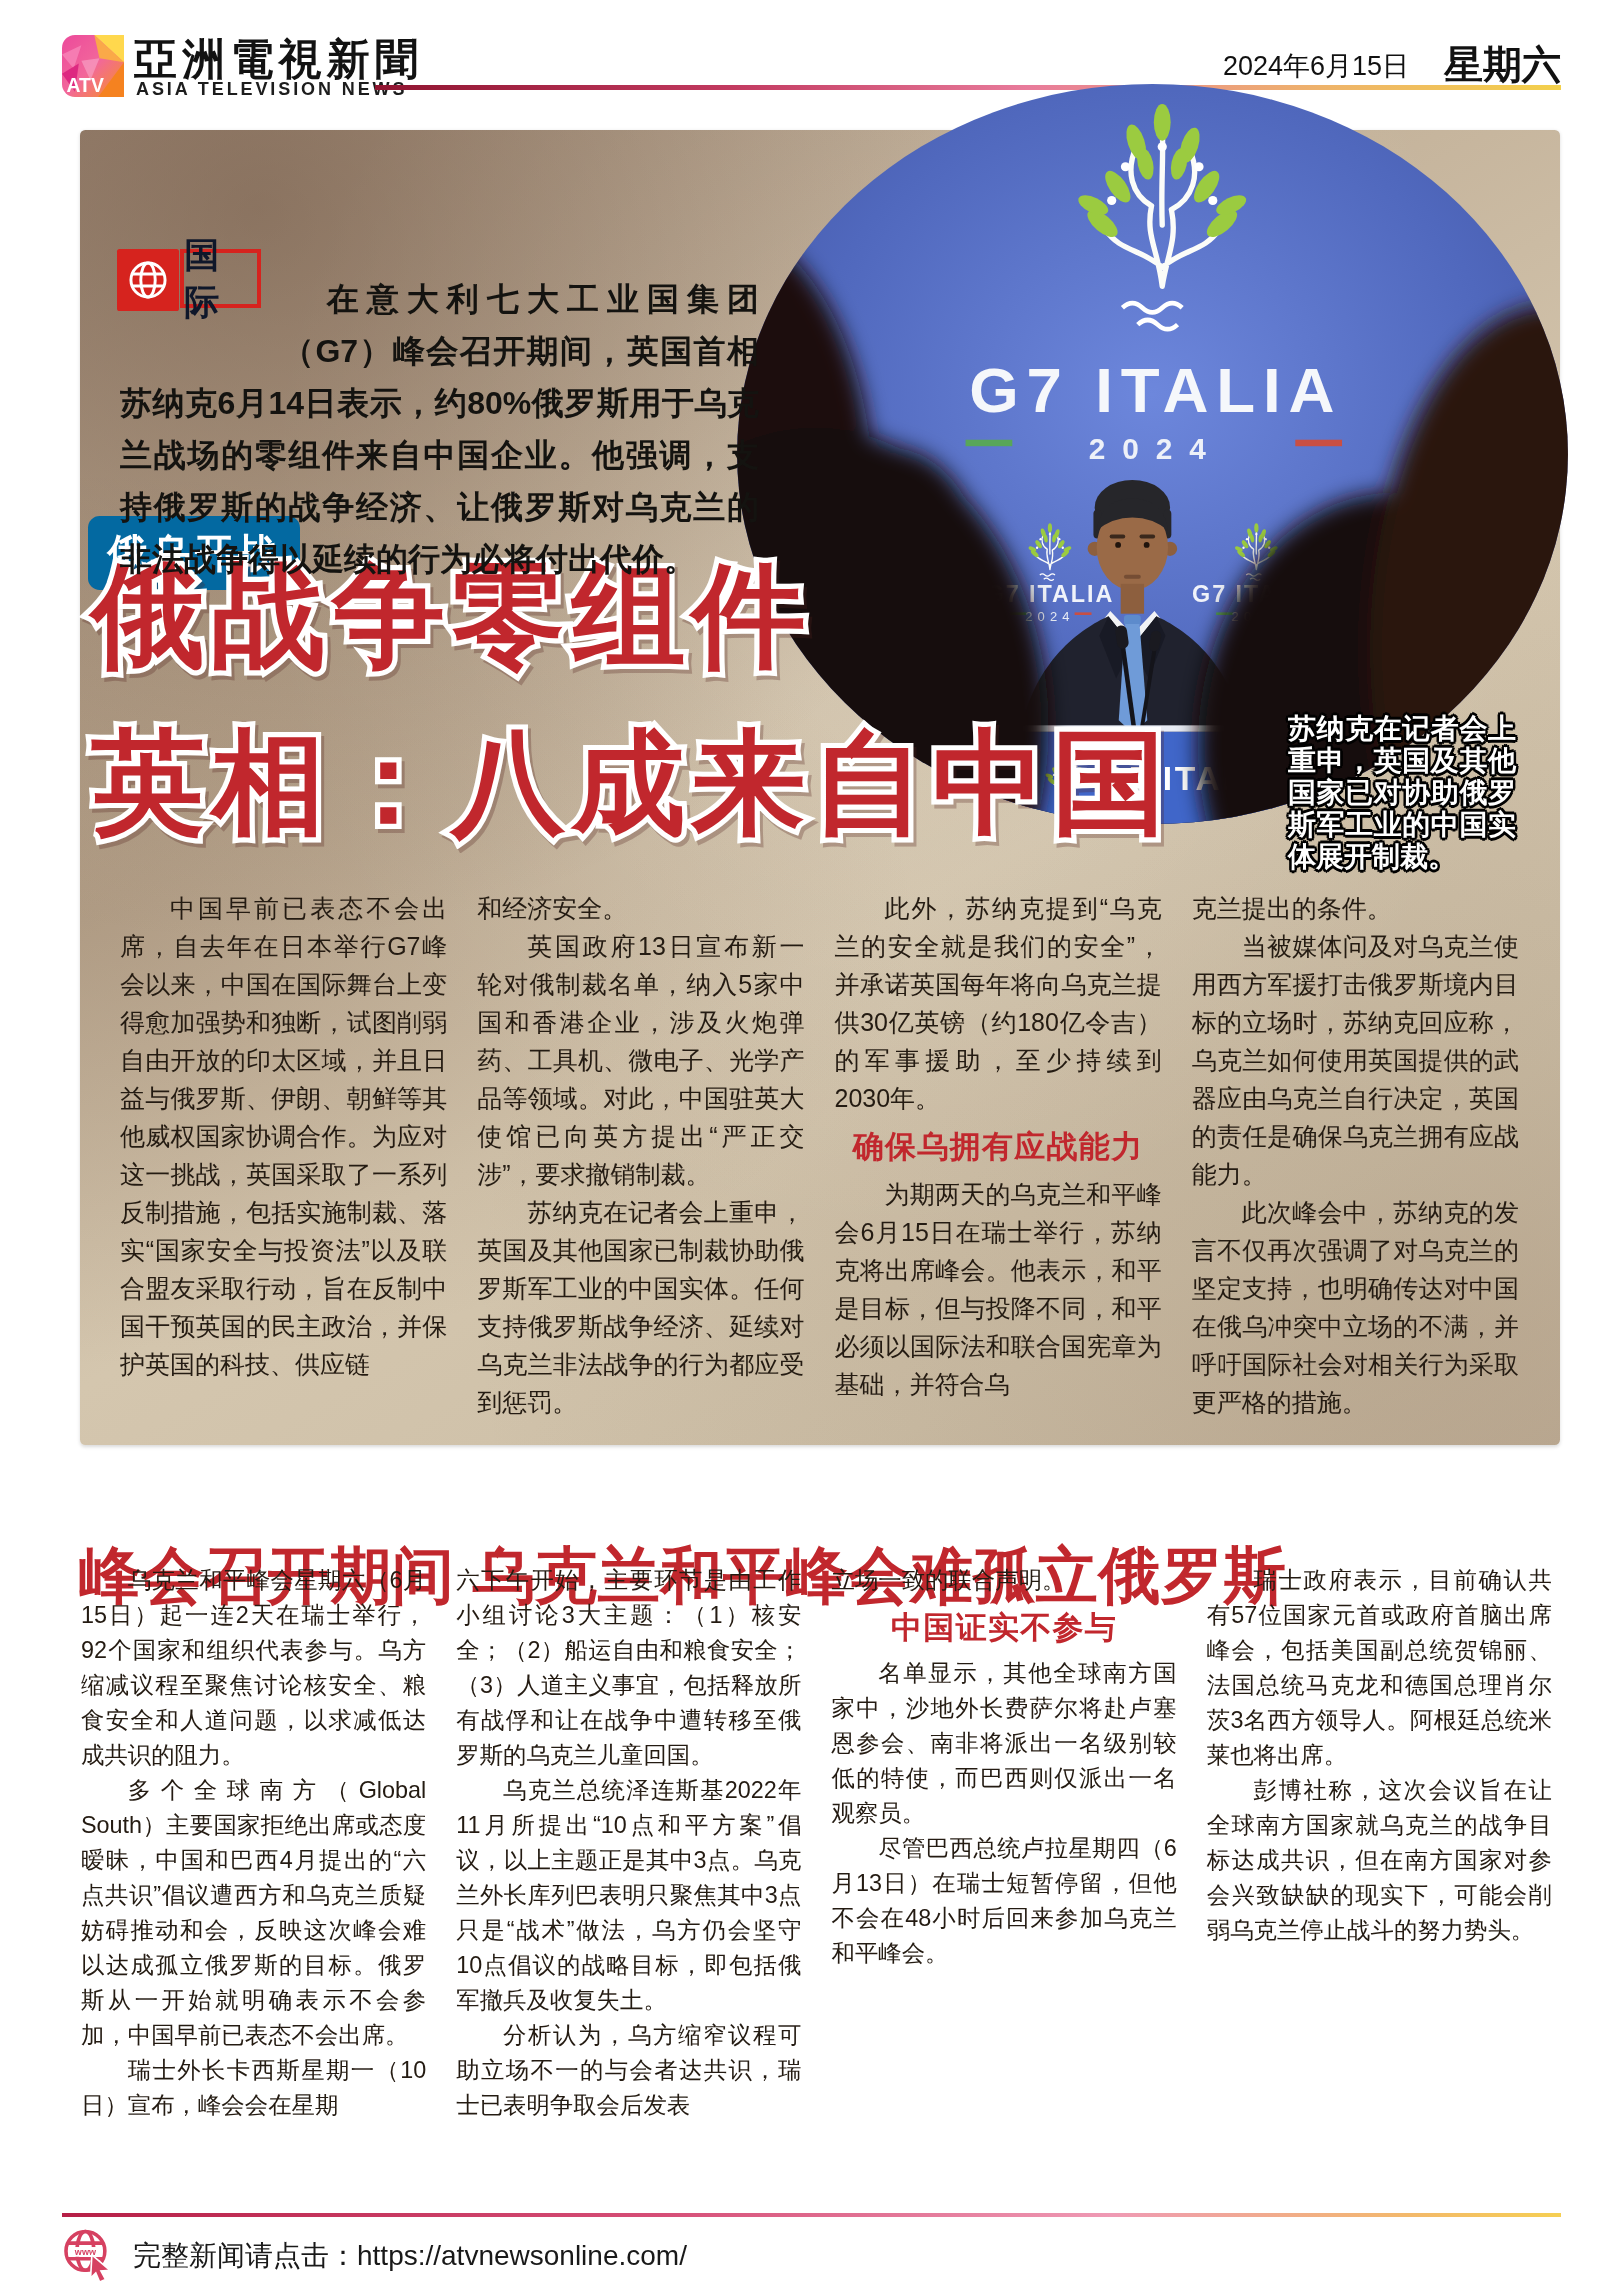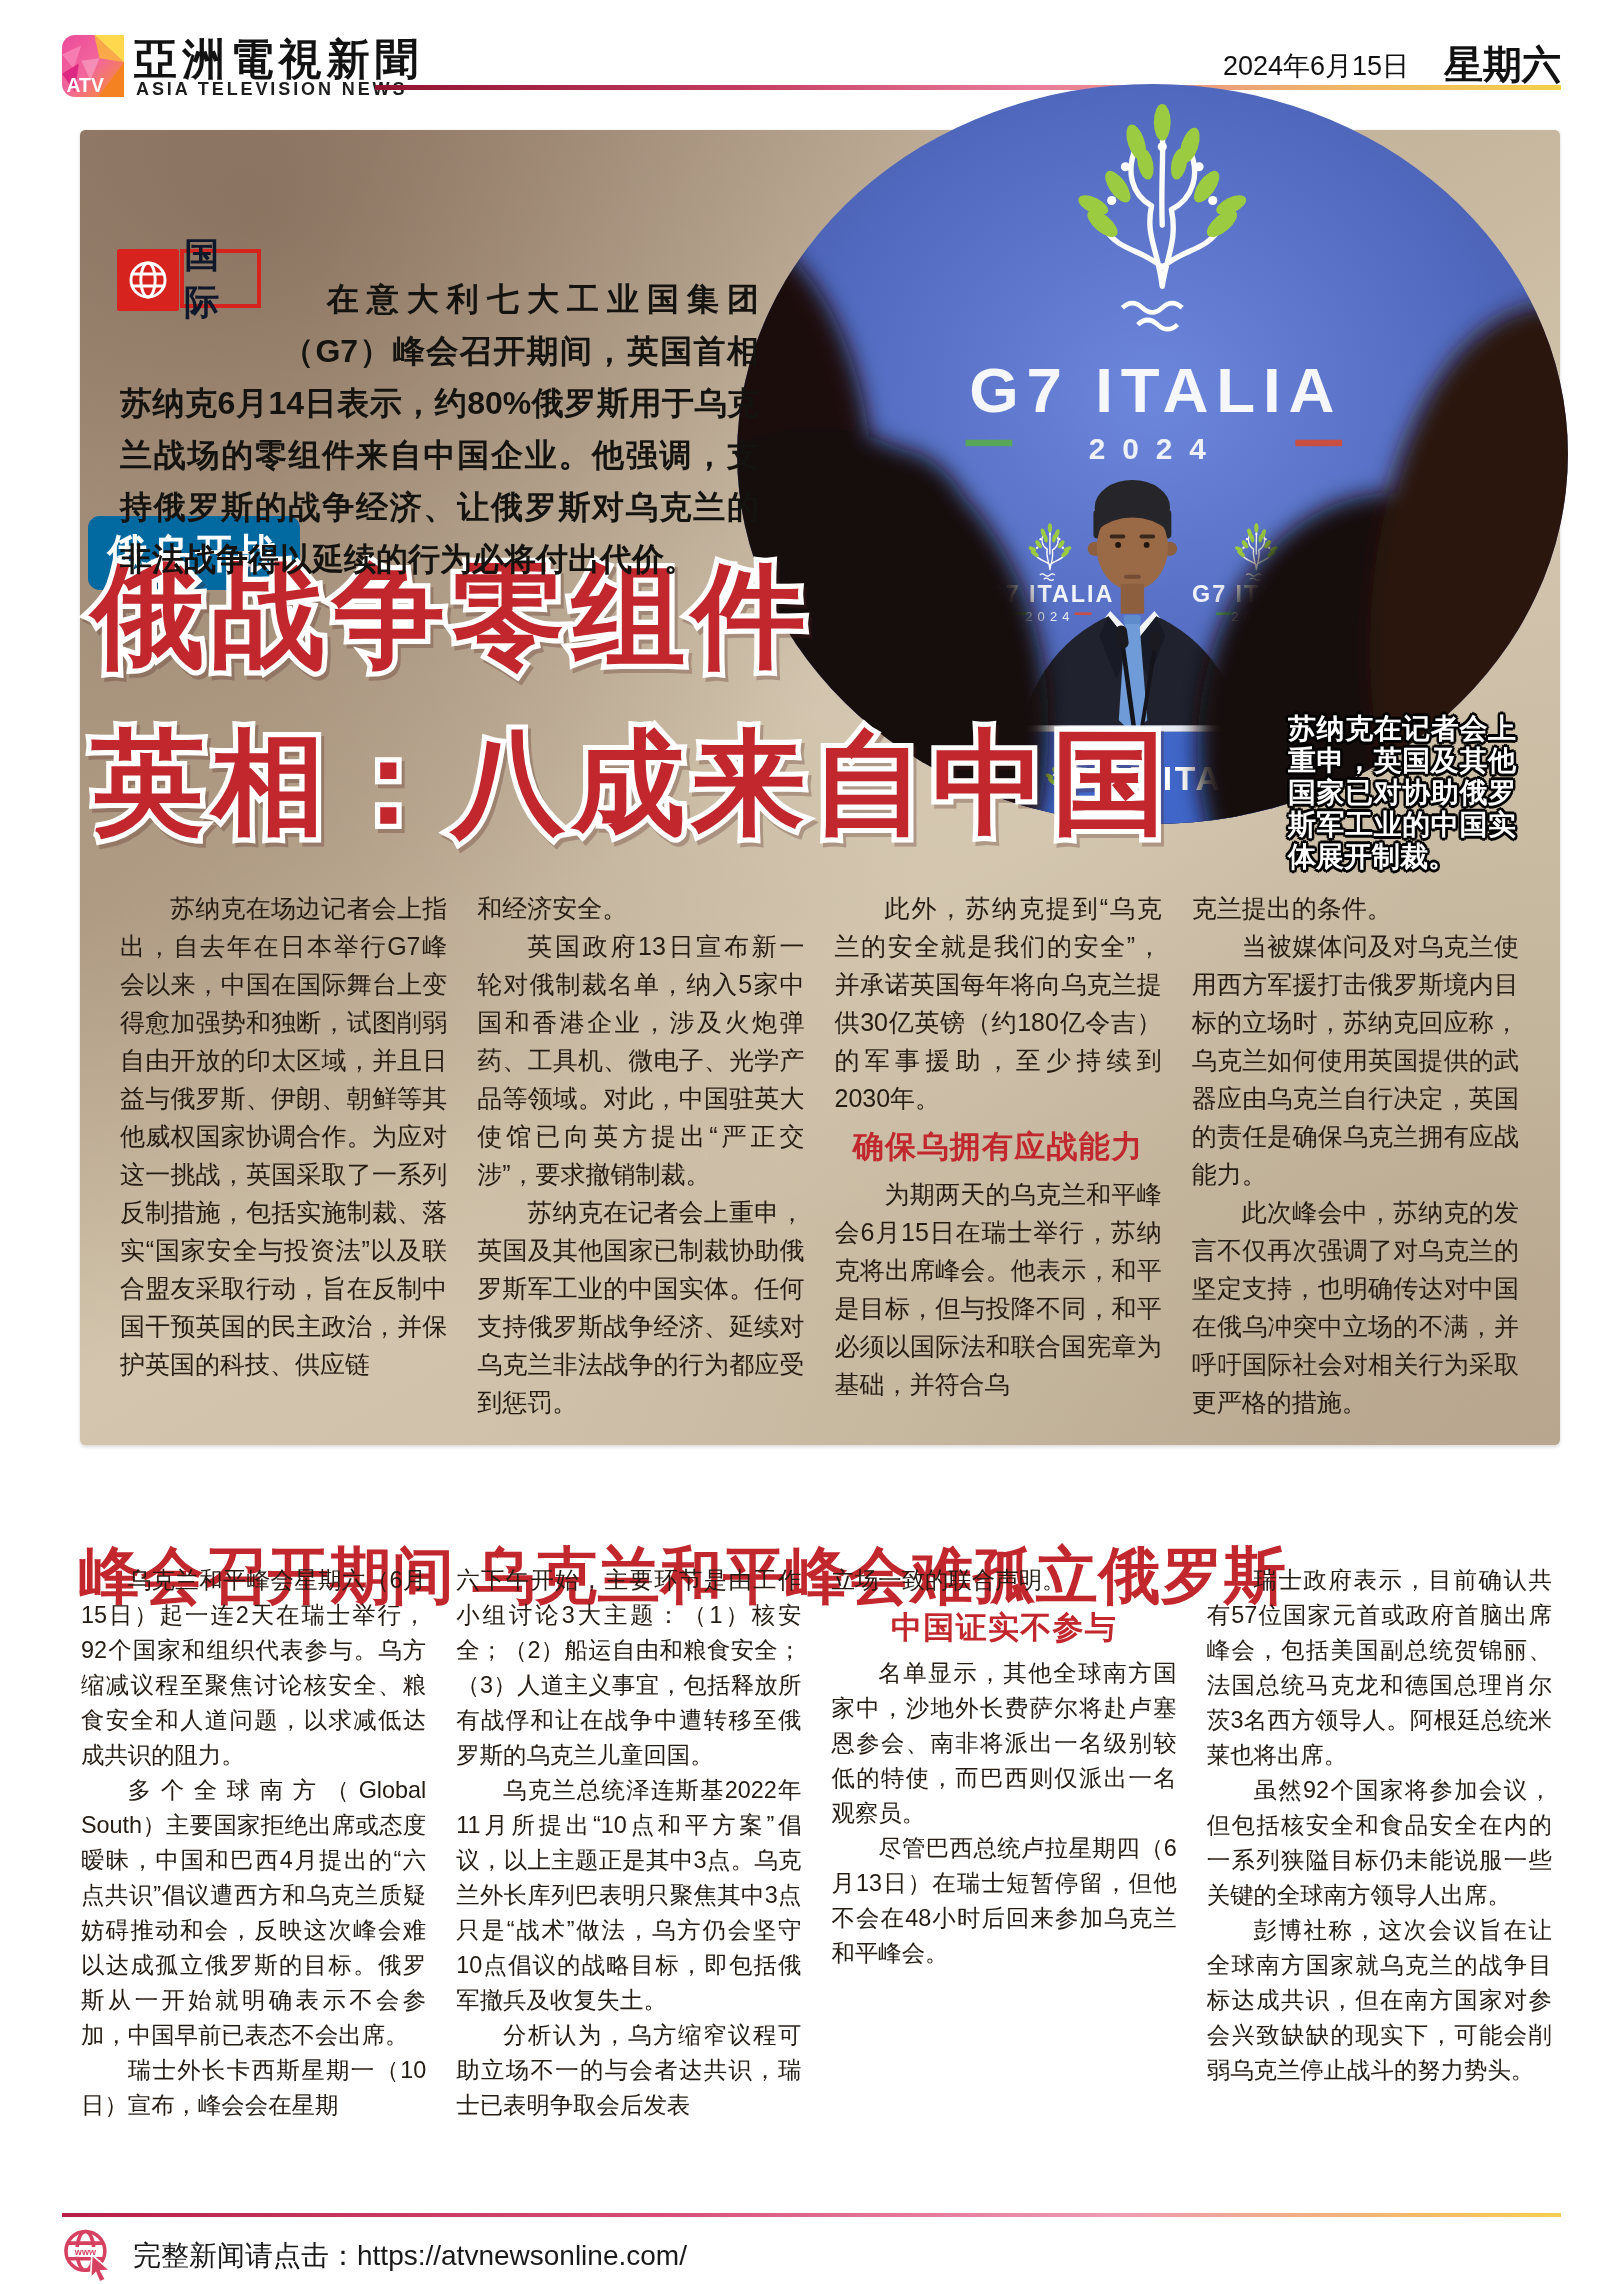--- a/index.html
+++ b/index.html
@@ -252,21 +252,21 @@
   <div class="tag">俄乌开战</div>
   <svg class="headline-svg" width="1292" height="312" viewBox="0 0 1990 480">
     <text x="22" y="182">俄战争零组件</text>
     <text x="22" y="438">英相：八成来自中国</text>
   </svg>
 
   <div class="caption">苏纳克在记者会上重申，英国及其他国家已对协助俄罗斯军工业的中国实体展开制裁。</div>
 
   <div id="a1cols" class="cols">
       <div class="col">
-        <p class="para">苏纳克在场边记者会上指出，自去年在日本举行G7峰会以来，中国在国际舞台上变得愈加强势和独断，试图削弱自由开放的印太区域，并且日益与俄罗斯、伊朗、朝鲜等其他威权国家协调合作。为应对这一挑战，英国采取了一系列反制措施，包括实施制裁、落实“国家安全与投资法”以及联合盟友采取行动，旨在反制中国干预英国的民主政治，并保护英国的科技、供应链</p>
+        <p class="para">中国早前已表态不会出席，自去年在日本举行G7峰会以来，中国在国际舞台上变得愈加强势和独断，试图削弱自由开放的印太区域，并且日益与俄罗斯、伊朗、朝鲜等其他威权国家协调合作。为应对这一挑战，英国采取了一系列反制措施，包括实施制裁、落实“国家安全与投资法”以及联合盟友采取行动，旨在反制中国干预英国的民主政治，并保护英国的科技、供应链</p>
       </div>
       <div class="col">
         <p class="para cont">和经济安全。</p>
         <p class="para">英国政府13日宣布新一轮对俄制裁名单，纳入5家中国和香港企业，涉及火炮弹药、工具机、微电子、光学产品等领域。对此，中国驻英大使馆已向英方提出“严正交涉”，要求撤销制裁。</p>
         <p class="para">苏纳克在记者会上重申，英国及其他国家已制裁协助俄罗斯军工业的中国实体。任何支持俄罗斯战争经济、延续对乌克兰非法战争的行为都应受到惩罚。</p>
       </div>
       <div class="col">
         <p class="para">此外，苏纳克提到“乌克兰的安全就是我们的安全”，并承诺英国每年将向乌克兰提供30亿英镑（约180亿令吉）的军事援助，至少持续到2030年。</p>
         <h3 class="subhead">确保乌拥有应战能力</h3>
         <p class="para">为期两天的乌克兰和平峰会6月15日在瑞士举行，苏纳克将出席峰会。他表示，和平是目标，但与投降不同，和平必须以国际法和联合国宪章为基础，并符合乌</p>
@@ -291,21 +291,20 @@
         <p class="para">分析认为，乌方缩窄议程可助立场不一的与会者达共识，瑞士已表明争取会后发表</p>
       </div>
       <div class="col">
         <p class="para cont">立场一致的联合声明。</p>
         <h3 class="subhead">中国证实不参与</h3>
         <p class="para">名单显示，其他全球南方国家中，沙地外长费萨尔将赴卢塞恩参会、南非将派出一名级别较低的特使，而巴西则仅派出一名观察员。</p>
         <p class="para">尽管巴西总统卢拉星期四（6月13日）在瑞士短暂停留，但他不会在48小时后回来参加乌克兰和平峰会。</p>
       </div>
       <div class="col">
         <p class="para">瑞士政府表示，目前确认共有57位国家元首或政府首脑出席峰会，包括美国副总统贺锦丽、法国总统马克龙和德国总理肖尔茨3名西方领导人。阿根廷总统米莱也将出席。</p>
-        <p class="para">虽然92个国家将参加会议，但包括核安全和食品安全在内的一系列狭隘目标仍未能说服一些关键的全球南方领导人出席。</p>
         <p class="para">彭博社称，这次会议旨在让全球南方国家就乌克兰的战争目标达成共识，但在南方国家对参会兴致缺缺的现实下，可能会削弱乌克兰停止战斗的努力势头。</p>
       </div>
     </div>
 
   <div class="footer-line"></div>
   <svg class="footer-icon" width="60" height="57" viewBox="0 0 92 88">
     <g stroke="#d64161" stroke-width="5.5" fill="none">
       <circle cx="42" cy="40" r="30"></circle>
       <ellipse cx="42" cy="40" rx="13" ry="30"></ellipse>
       <line x1="15" y1="28" x2="69" y2="28"></line>

